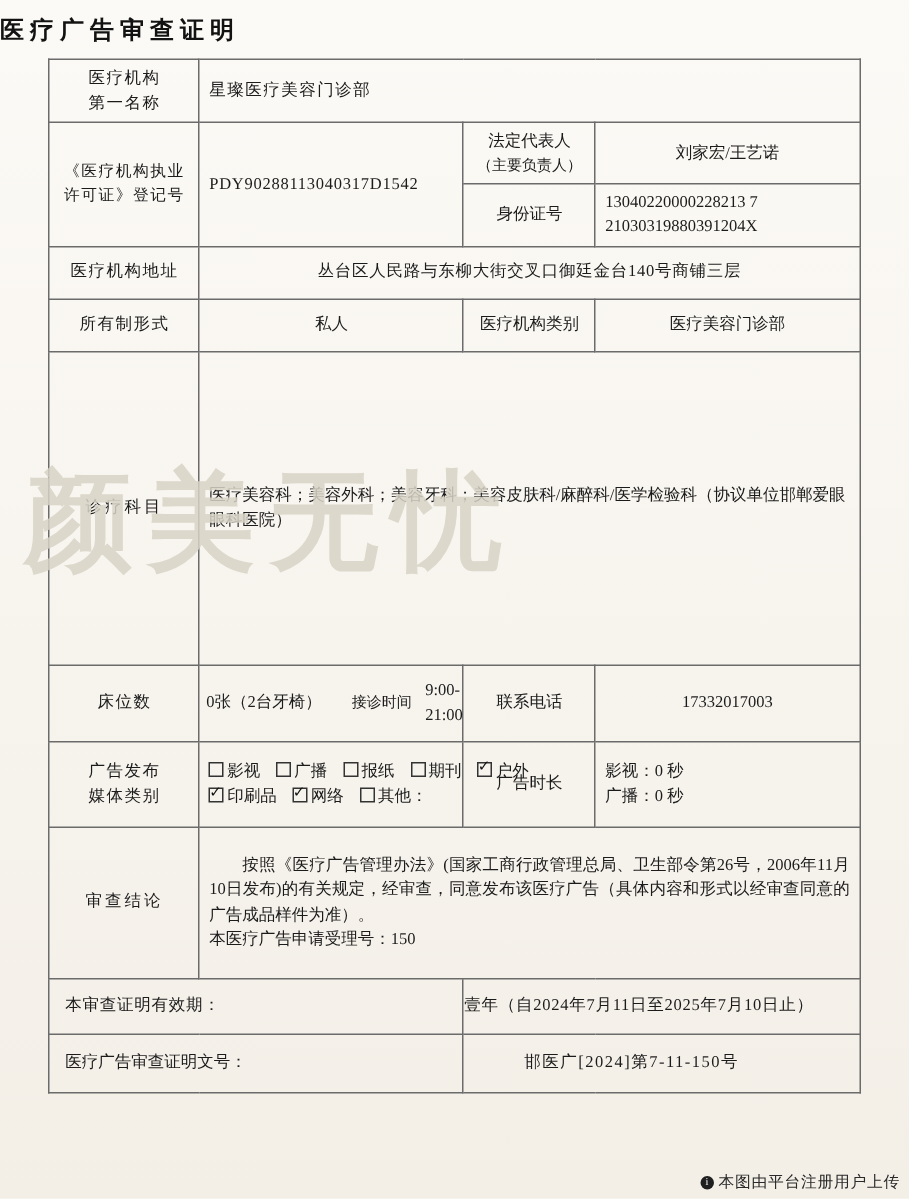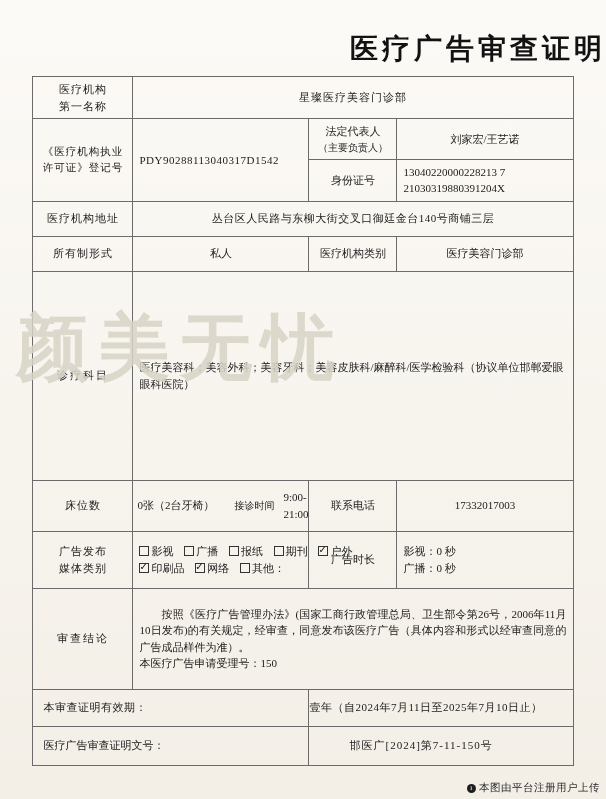--- a/index.html
+++ b/index.html
@@ -15,25 +15,25 @@
     position: relative;
     overflow: hidden;
   }
   .page {
     position: relative;
     width: 606px;
     height: 799px;
     background: linear-gradient(180deg, #fcfaf6 0%, #f7f4ee 55%, #f3efe7 100%);
   }
   .title {
-    text-align: right;
-    font-size: 28px;
+    text-align: left;
+    font-size: 16px;
     font-weight: bold;
     letter-spacing: 4px;
-    padding-top: 30px;
+    padding-top: 10px;
     padding-bottom: 8px;
     color: #121212;
     font-family: "Liberation Serif", serif;
   }
   table.cert {
     border-collapse: collapse;
     width: 540px;
     margin: 0 auto;
     table-layout: fixed;
   }
@@ -49,21 +49,21 @@
     text-align: center;
     width: 96px;
     letter-spacing: 1px;
   }
   .lbl2 {
     text-align: center;
     width: 86px;
     letter-spacing: 0px;
   }
   .ctr { text-align: center; }
-  .val-name { text-align: center; font-size: 12px; letter-spacing: 1px; }
+  .val-name { font-size: 12px; letter-spacing: 1px; }
   .lic { font-family: "Liberation Serif", serif; font-size: 11.5px; padding-left: 10px; letter-spacing: 0.5px; margin-top: 48px; }
   .idnum { font-size: 10.5px; line-height: 1.35; padding-left: 6px; }
   .addr { text-align: center; font-size: 11.5px; letter-spacing: 0.5px; }
   .subject {
     font-size: 11.5px;
     line-height: 2.1;
     padding: 6px 14px 6px 22px;
     text-align: left;
   }
   .tall-label {

